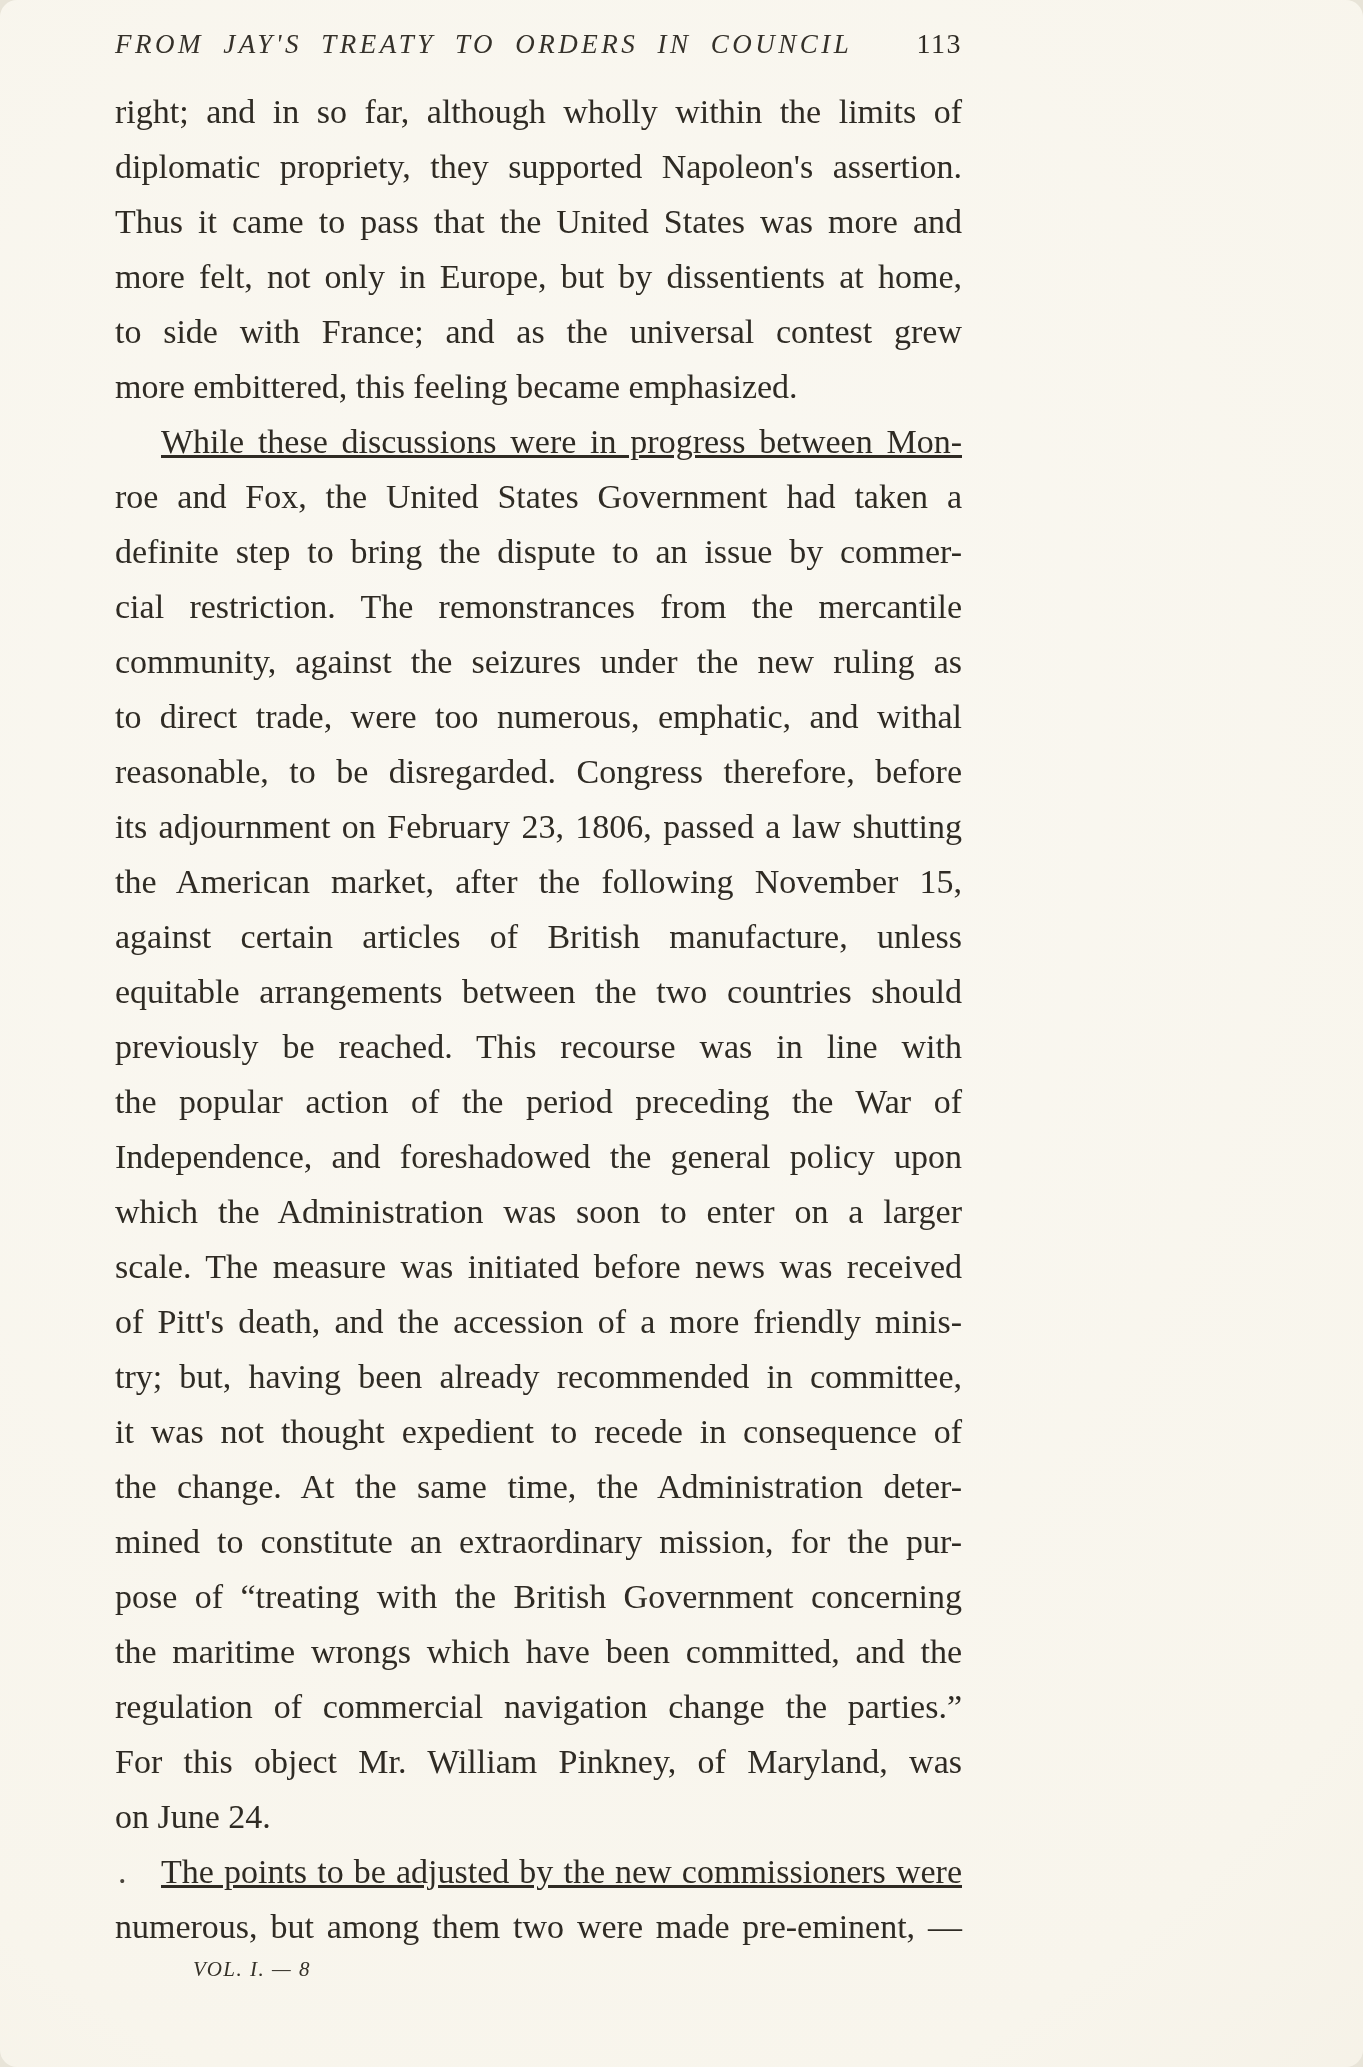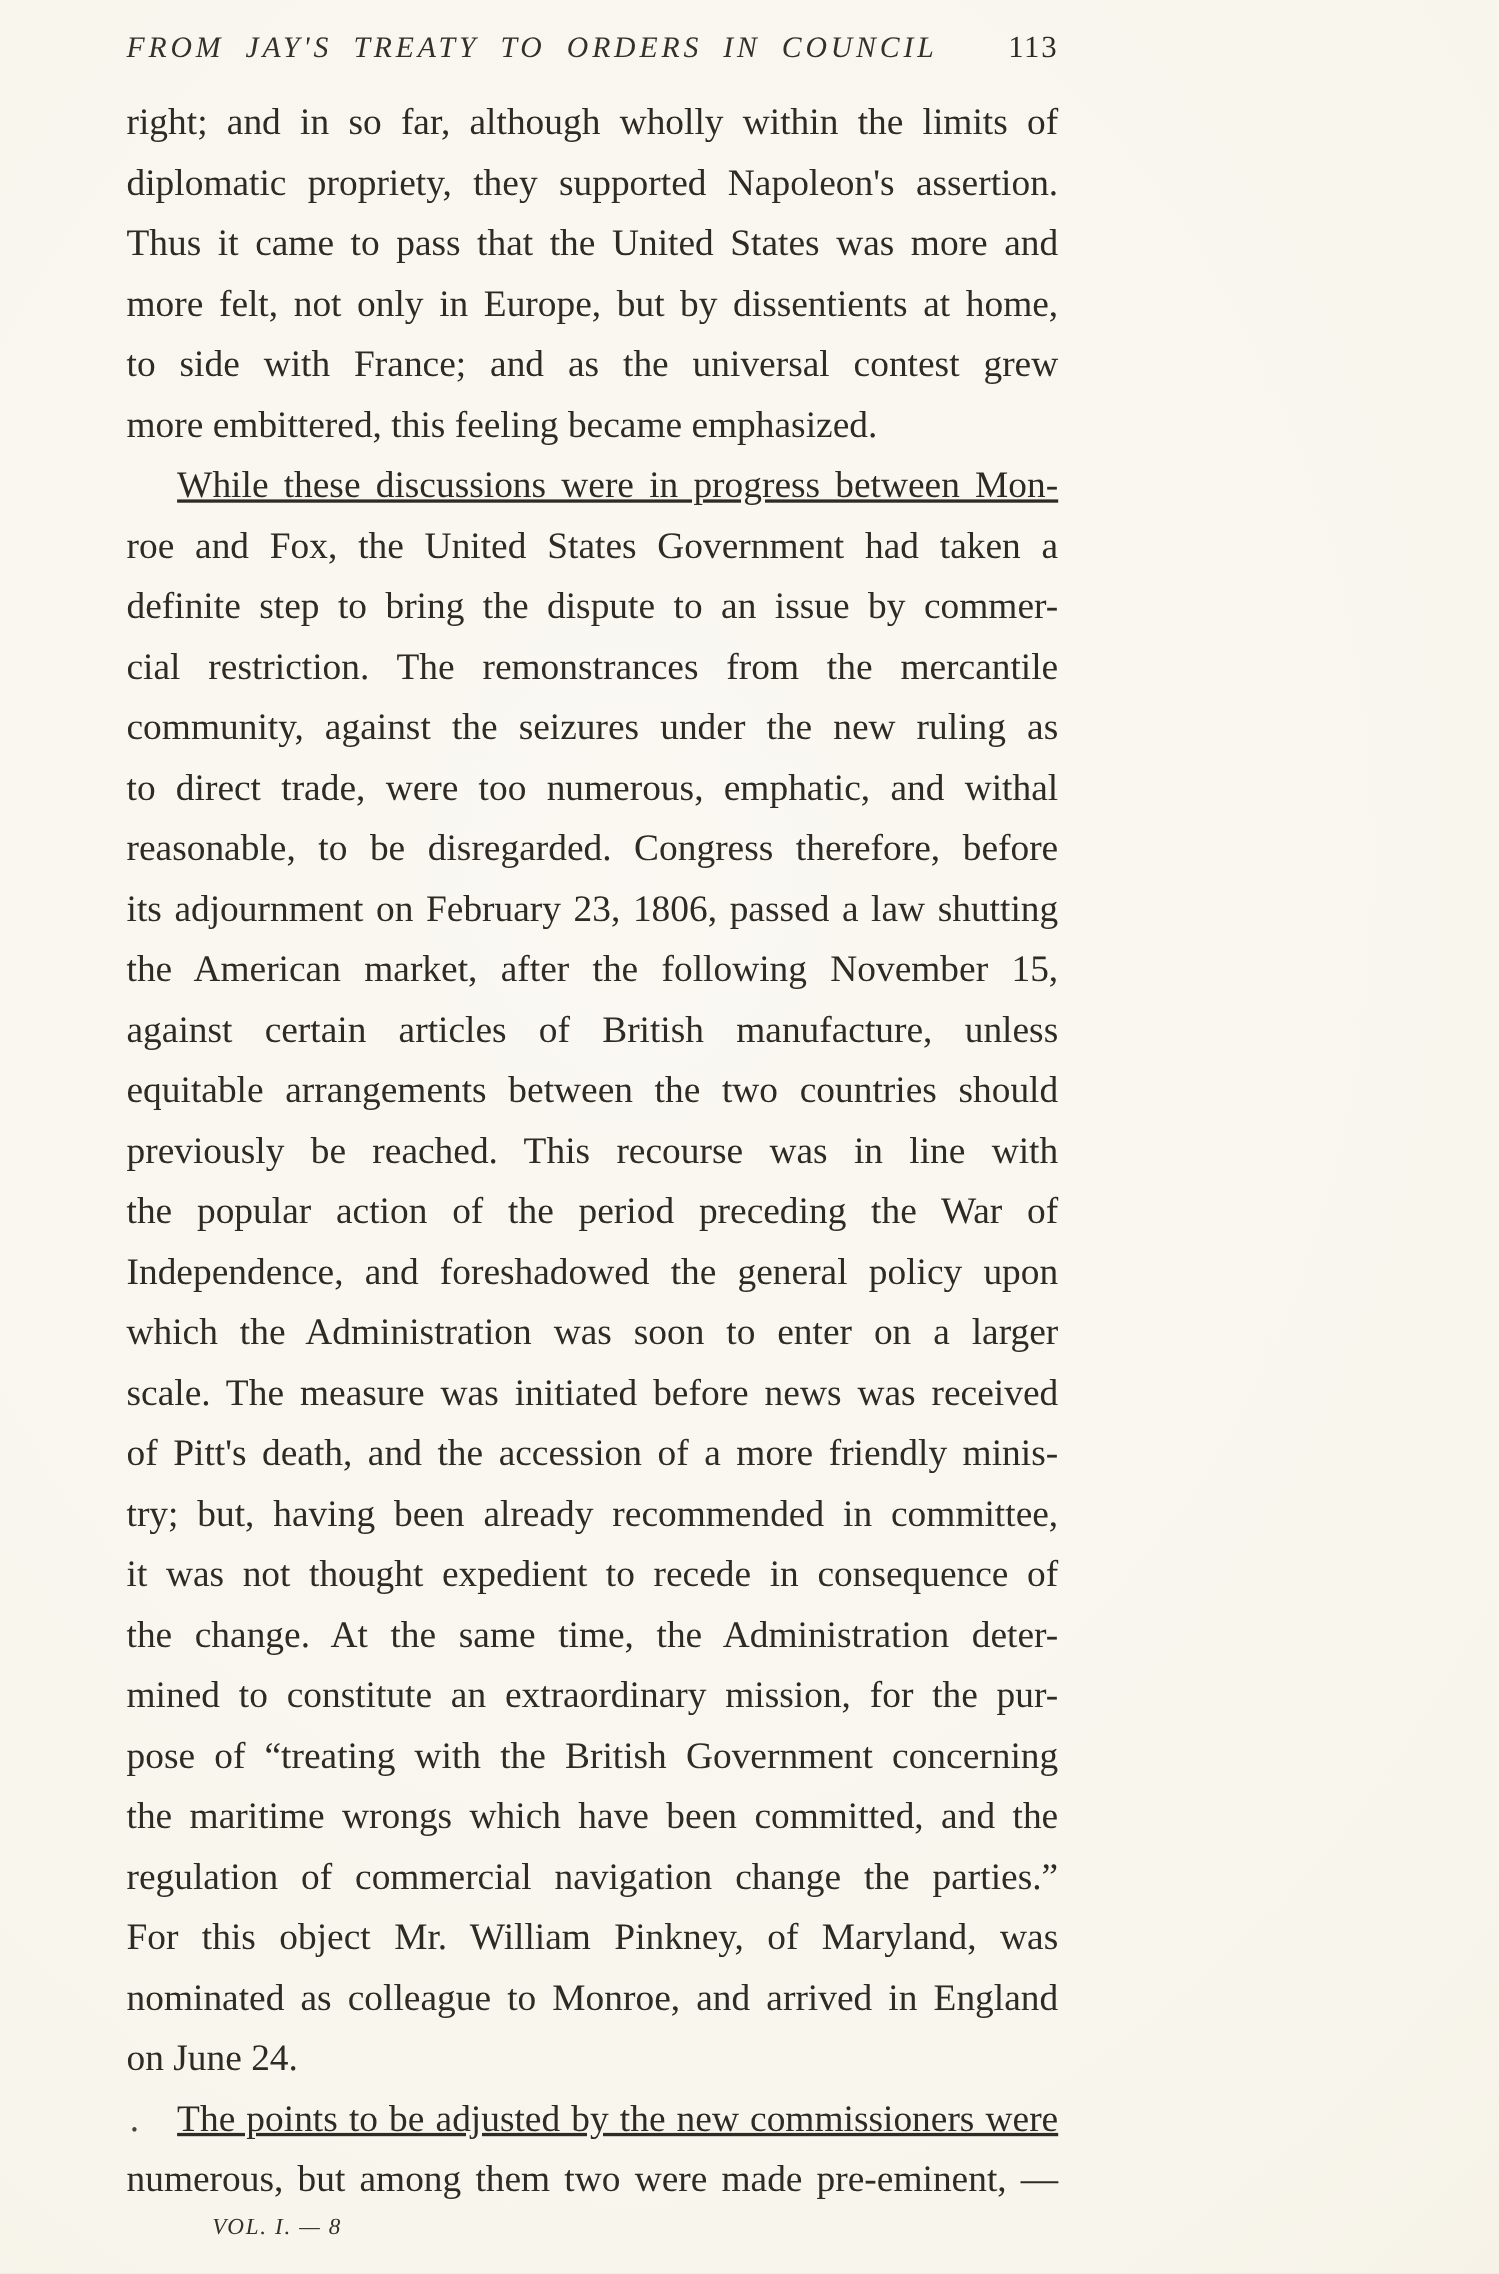--- a/index.html
+++ b/index.html
@@ -61,21 +61,21 @@
     letter-spacing: 1.5px;
     margin-top: 3px;
     margin-left: 78px;
     color: #353128;
     font-style: italic;
   }
 </style>
 </head>
 <body>
 
-<div class="page" style="color: rgb(47, 43, 36);">
+<div class="page" style="color: rgb(47, 43, 36); border-radius: 17px;">
   <div class="column">
 
     <header class="running-head">
       <span class="head-title">FROM JAY'S TREATY TO ORDERS IN COUNCIL</span>
       <span class="head-page">113</span>
     </header>
 
     <main class="body-text" id="body-text">
         <div class="para">
           <div class="line">right; and in so far, although wholly within the limits of</div>
@@ -104,21 +104,20 @@
           <div class="line">scale. The measure was initiated before news was received</div>
           <div class="line">of Pitt's death, and the accession of a more friendly minis-</div>
           <div class="line">try; but, having been already recommended in committee,</div>
           <div class="line">it was not thought expedient to recede in consequence of</div>
           <div class="line">the change. At the same time, the Administration deter-</div>
           <div class="line">mined to constitute an extraordinary mission, for the pur-</div>
           <div class="line">pose of “treating with the British Government concerning</div>
           <div class="line">the maritime wrongs which have been committed, and the</div>
           <div class="line">regulation of commercial navigation change the parties.”</div>
           <div class="line">For this object Mr. William Pinkney, of Maryland, was</div>
-          <div class="line">nominated as colleague to Monroe, and arrived in England</div>
           <div class="line no-justify">on June 24.</div>
         </div>
         <div class="para">
           <div class="line indent"><span class="lead-mark">.</span>The points to be adjusted by the new commissioners were</div>
           <div class="line">numerous, but among them two were made pre-eminent, —</div>
         </div>
       </main>
 
     <div class="footer-sig">VOL. I. — 8</div>
 

